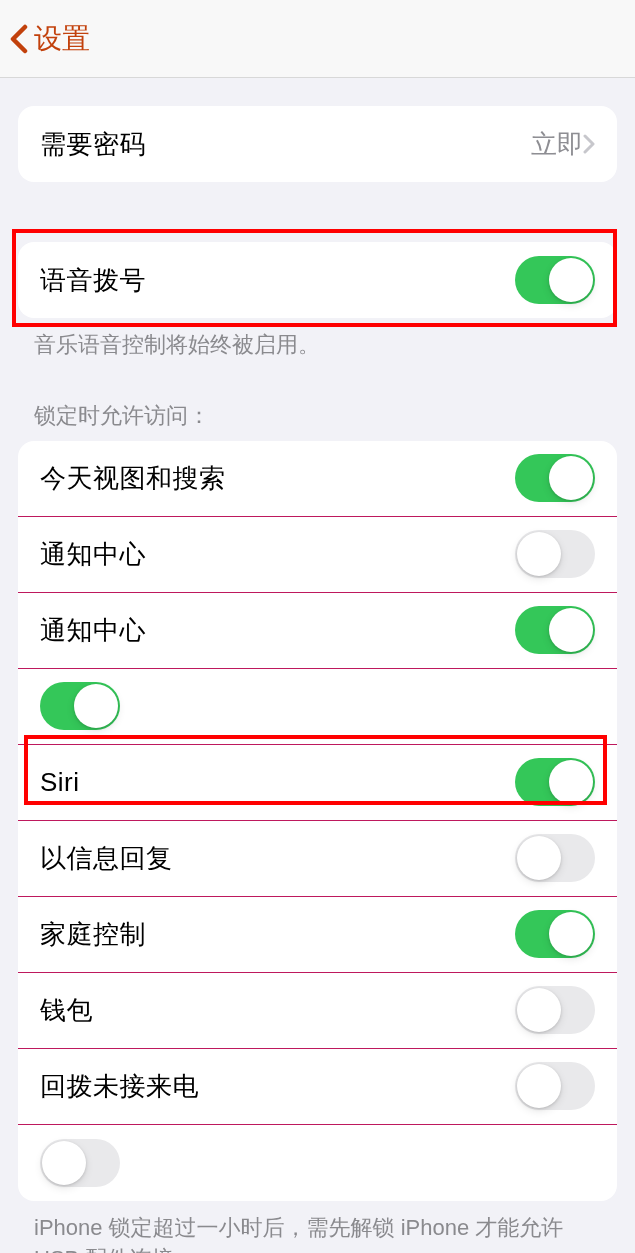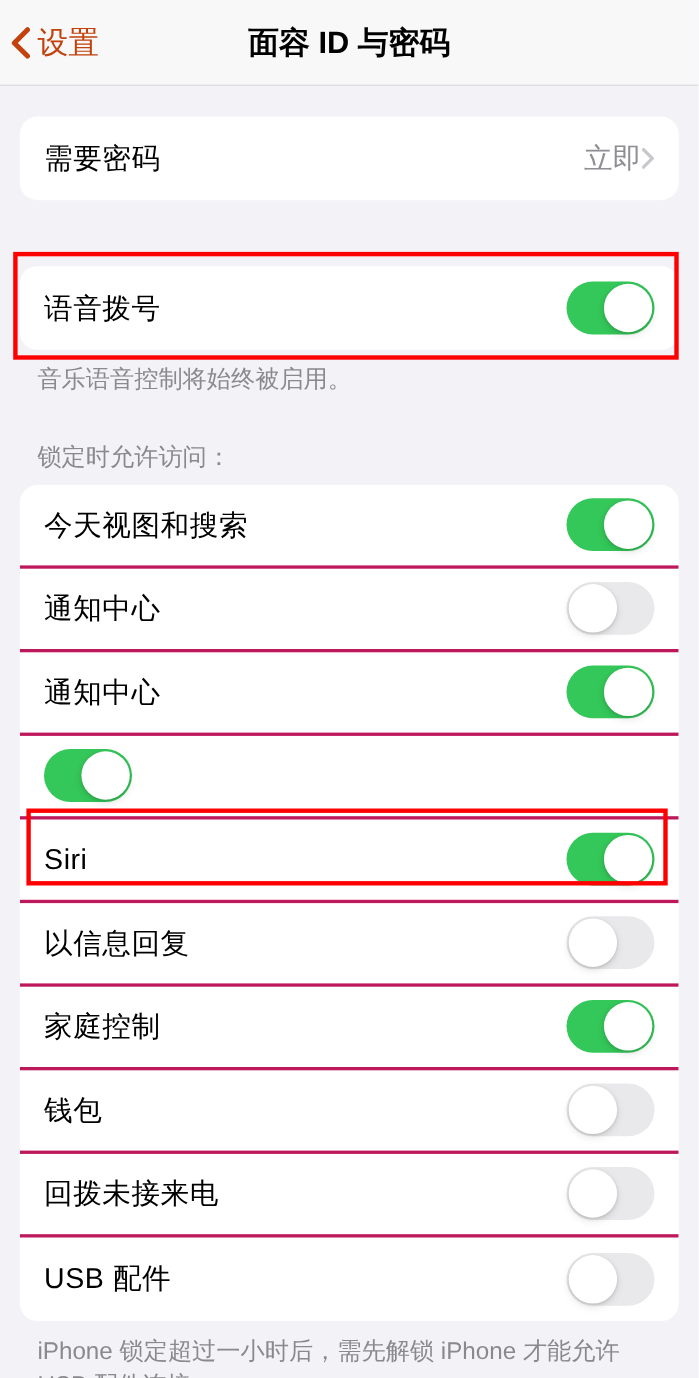--- a/index.html
+++ b/index.html
@@ -54,21 +54,21 @@
     }
     .group-first {
       margin-top: 28px;
     }
     .row {
       display: flex;
       align-items: center;
       justify-content: space-between;
       min-height: 76px;
       padding: 0 22px;
-      border-bottom: 3px solid #be185d;
+      border-bottom: 1px solid #be185d;
     }
     .row:last-child {
       border-bottom: none;
     }
     .row-label {
       font-size: 26px;
       color: #000;
       letter-spacing: 0.5px;
     }
     .row-right {
@@ -140,21 +140,20 @@
 
 <div class="wrap">
 
   <div class="header">
     <div class="back-link">
       <svg class="back-chevron" viewBox="0 0 12 20" fill="none" stroke="currentColor" stroke-width="3" stroke-linecap="round" stroke-linejoin="round">
         <polyline points="10,2 2,10 10,18"></polyline>
       </svg>
       <span>设置</span>
     </div>
-    <div class="header-title">面容 ID 与密码</div>
   </div>
 
   <div class="content">
 
     <div class="group group-first">
       <div class="row">
         <span class="row-label">需要密码</span>
         <div class="row-right">
           <span class="row-value">立即</span>
           <svg class="chevron-right" viewBox="0 0 12 20" fill="none" stroke="currentColor" stroke-width="3" stroke-linecap="round" stroke-linejoin="round">
@@ -224,21 +223,20 @@
             <div class="toggle-knob"></div>
           </div>
         </div>
         <div class="row">
           <span class="row-label">回拨未接来电</span>
           <div class="toggle toggle-off">
             <div class="toggle-knob"></div>
           </div>
         </div>
         <div class="row">
-          <span class="row-label">USB 配件</span>
           <div class="toggle toggle-off">
             <div class="toggle-knob"></div>
           </div>
         </div>
       </div>
 
     <div class="footer-text">iPhone 锁定超过一小时后，需先解锁 iPhone 才能允许 USB 配件连接。</div>
 
   </div>
 

